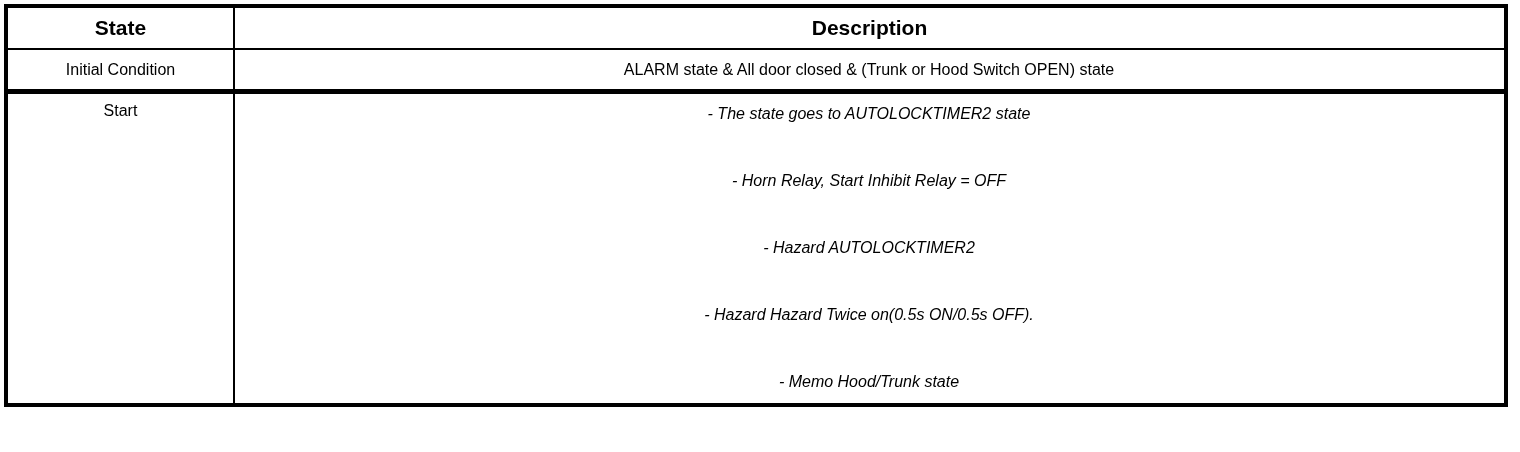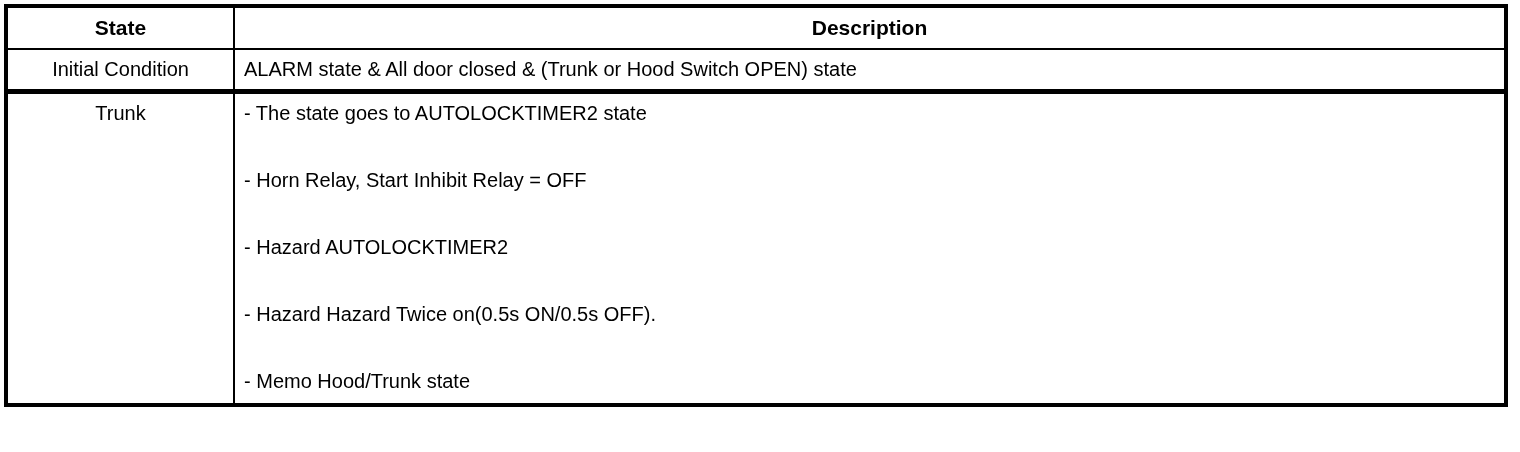--- a/index.html
+++ b/index.html
@@ -22,59 +22,60 @@
     top: 4px;
     width: 1504px;
     border-collapse: collapse;
     table-layout: fixed;
     border: 4px solid #000000;
   }
   .state-table th,
   .state-table td {
     border: 2px solid #000000;
     background: #ffffff;
-    font-size: 20px;
+    font-size: 16px;
     line-height: 1.2;
   }
   .state-table th {
     height: 43px;
     font-weight: bold;
     font-size: 21px;
     text-align: center;
     padding: 0;
   }
   tr.row-basic td {
     height: 42px;
   }
   td.state-cell {
     text-align: center;
     padding: 0;
     vertical-align: middle;
   }
   td.desc-cell {
-    text-align: left;
+    text-align: center;
     padding: 0 10px 0 9px;
     vertical-align: middle;
   }
   
   tr.row-action td {
     border-top: 5px solid #000000;
     vertical-align: top;
   }
   tr.row-action td.state-cell {
     padding-top: 7px;
   }
   td.action-cell {
     height: 301px;
     padding: 6px 10px 0 9px;
   }
   .action-line {
     line-height: 27px;
     margin-bottom: 40px;
     white-space: pre-wrap;
+    font-style: italic;
   }
   .action-line:last-child {
     margin-bottom: 8px;
   }
 </style>
 </head>
 <body>
 
 <div class="page">
   <table class="state-table">
@@ -87,21 +88,21 @@
         <th>State</th>
         <th>Description</th>
       </tr>
     </thead>
     <tbody>
       <tr class="row-basic">
         <td class="state-cell">Initial Condition</td>
         <td class="desc-cell">ALARM state &amp; All door closed &amp; (Trunk or Hood Switch OPEN) state</td>
       </tr>
       <tr class="row-action">
-        <td class="state-cell">Trunk</td>
+        <td class="state-cell">Start</td>
         <td class="desc-cell action-cell">
           <div class="action-line">- The state goes to AUTOLOCKTIMER2 state</div>
           <div class="action-line">- Horn Relay, Start Inhibit Relay = OFF</div>
           <div class="action-line">- Hazard AUTOLOCKTIMER2</div>
           <div class="action-line">- Hazard Hazard Twice on(0.5s ON/0.5s OFF).</div>
           <div class="action-line">- Memo Hood/Trunk state</div>
         </td>
       </tr>
     </tbody>
   </table>

